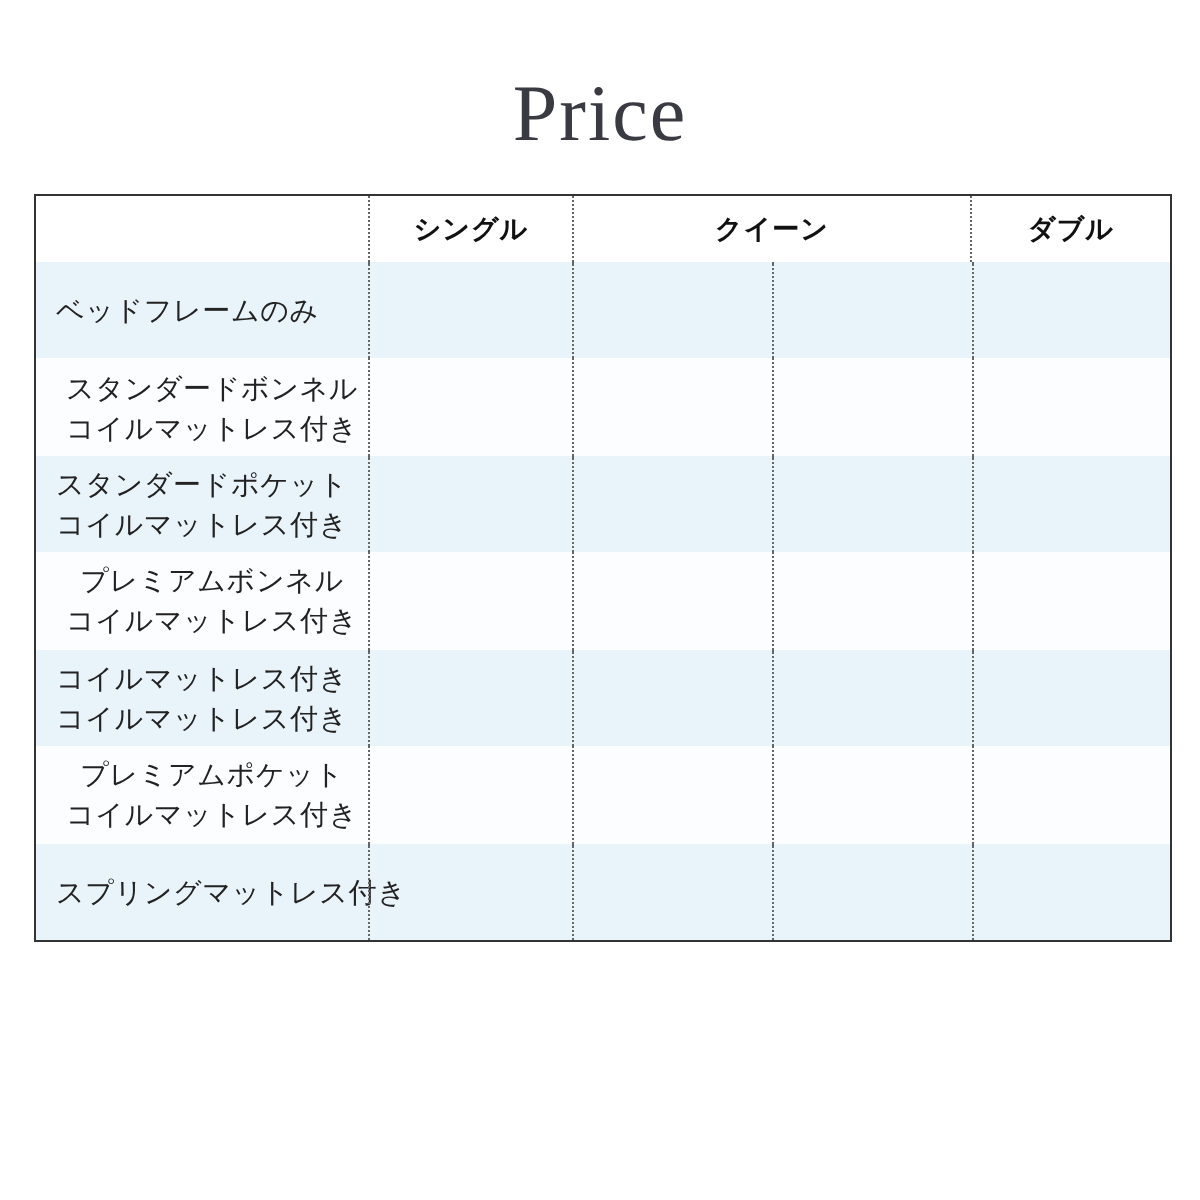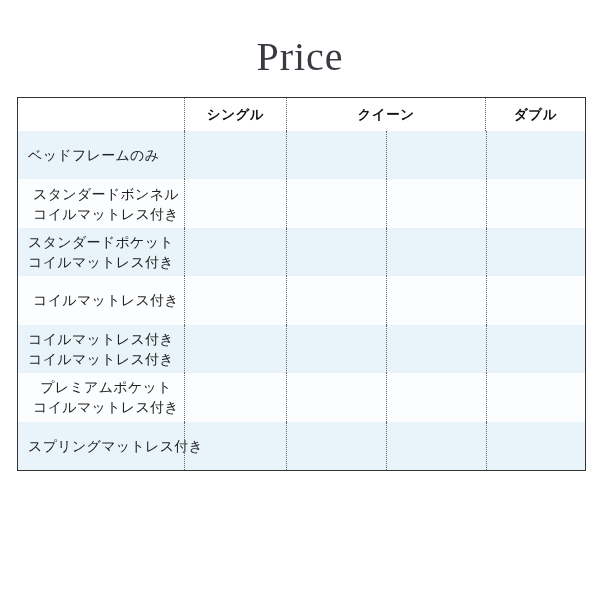--- a/index.html
+++ b/index.html
@@ -132,20 +132,21 @@
           <div class="label-line">スタンダードポケット</div>
           <div class="label-line">コイルマットレス付き</div>
         </div>
     <div class="cell value-cell col-single"></div>
     <div class="cell value-cell col-semidouble"></div>
     <div class="cell value-cell col-double"></div>
     <div class="cell value-cell col-queen"></div>
   </div>
       <div class="row stripe-b">
     <div class="cell label-cell">
+          <div class="label-line">プレミアムボンネル</div>
           <div class="label-line">コイルマットレス付き</div>
         </div>
     <div class="cell value-cell col-single"></div>
     <div class="cell value-cell col-semidouble"></div>
     <div class="cell value-cell col-double"></div>
     <div class="cell value-cell col-queen"></div>
   </div>
       <div class="row stripe-a">
     <div class="cell label-cell">
           <div class="label-line">コイルマットレス付き</div>

